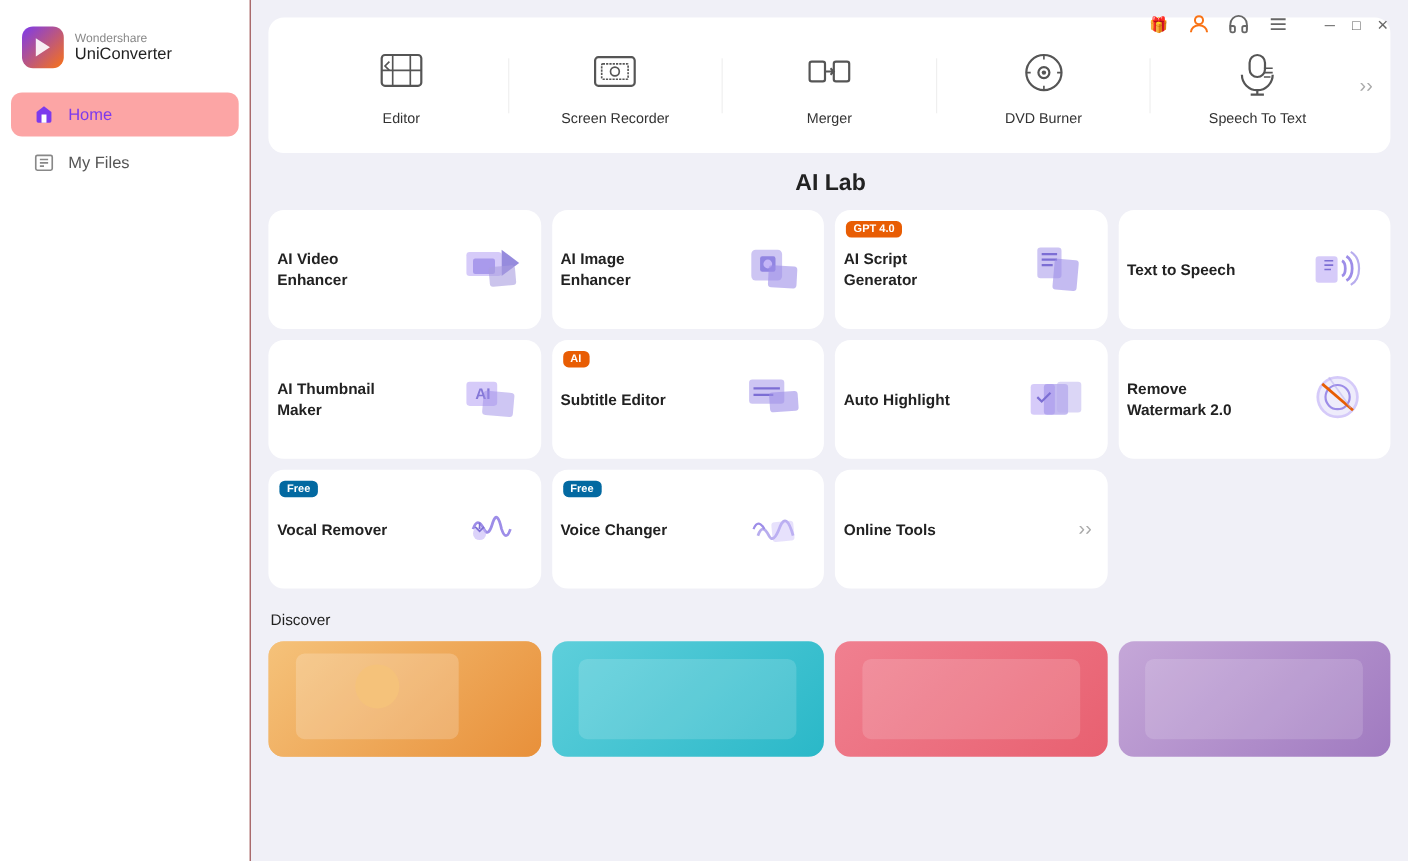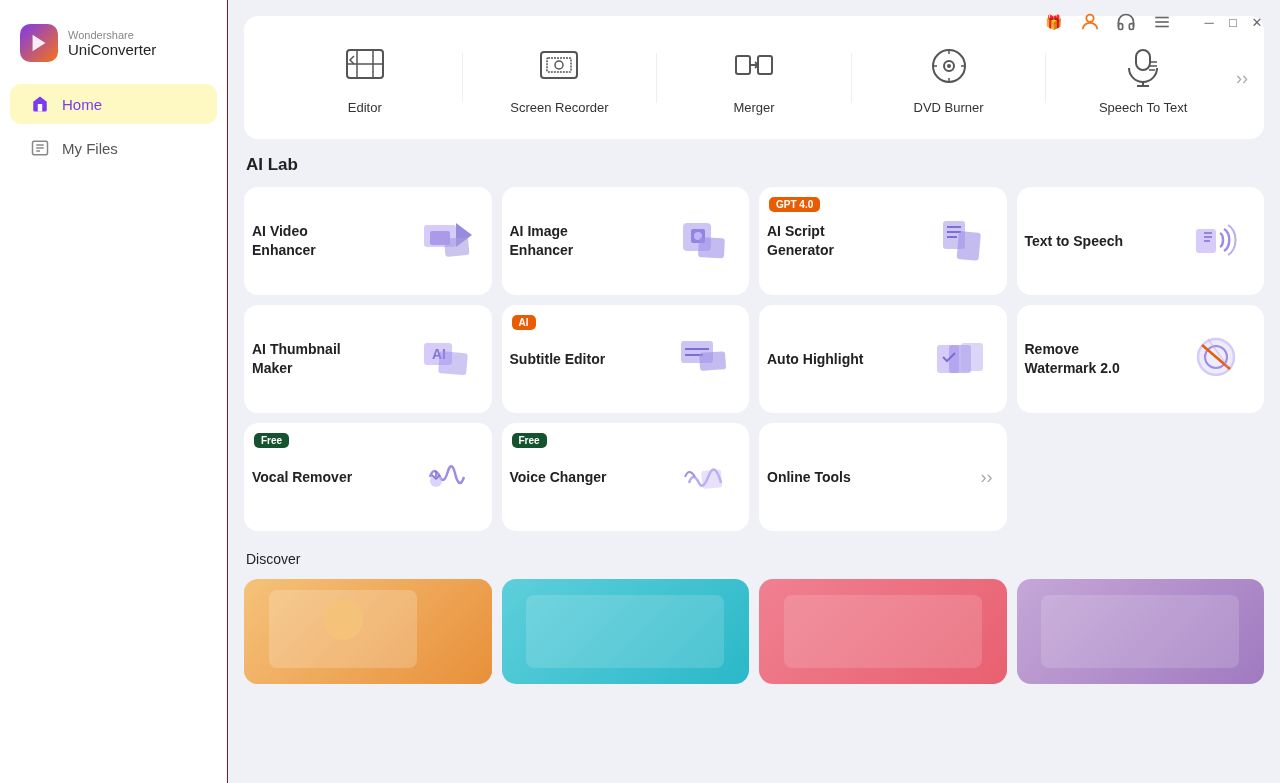--- a/index.html
+++ b/index.html
@@ -40,23 +40,22 @@
       align-items: center;
       gap: 12px;
       padding: 10px 20px;
       cursor: pointer;
       border-radius: 10px;
       margin: 2px 10px;
       color: #555;
       font-size: 15px;
     }
     .nav-item.active {
-      background: #fef9c3;
+      background: #fca5a5;
       color: #7c3aed;
-      border-radius: 11px;
     }
     .nav-item .nav-icon { width: 20px; height: 20px; display: flex; align-items: center; justify-content: center; }
 
     
     .main {
       flex: 1;
       background: #f0f0f7;
       overflow-y: auto;
       padding: 16px;
     }
@@ -125,25 +124,26 @@
       right: 16px;
       top: 50%;
       transform: translateY(-50%);
       color: #aaa;
       font-size: 18px;
       cursor: pointer;
     }
 
     
     .section-title {
-      font-size: 17px;
+      font-size: 21px;
       font-weight: 700;
       color: #222;
       margin-bottom: 12px;
       padding-left: 2px;
+      text-align: center;
     }
 
     
     .ai-grid {
       display: grid;
       grid-template-columns: repeat(4, 1fr);
       gap: 10px;
       margin-bottom: 20px;
     }
     .ai-card {
@@ -177,21 +177,21 @@
       top: 10px;
       left: 10px;
       padding: 2px 7px;
       border-radius: 5px;
       font-size: 10px;
       font-weight: 700;
       color: #fff;
     }
     .badge-gpt { background: #e85d04; }
     .badge-ai { background: #e85d04; }
-    .badge-free { background: #14532d; }
+    .badge-free { background: #0369a1; }
 
     
     .discover-title { font-size: 14px; font-weight: 400; color: #222; margin-bottom: 12px; padding-left: 2px; }
     .discover-grid {
       display: grid;
       grid-template-columns: repeat(4, 1fr);
       gap: 10px;
     }
     .discover-card {
       background: #ddd;

